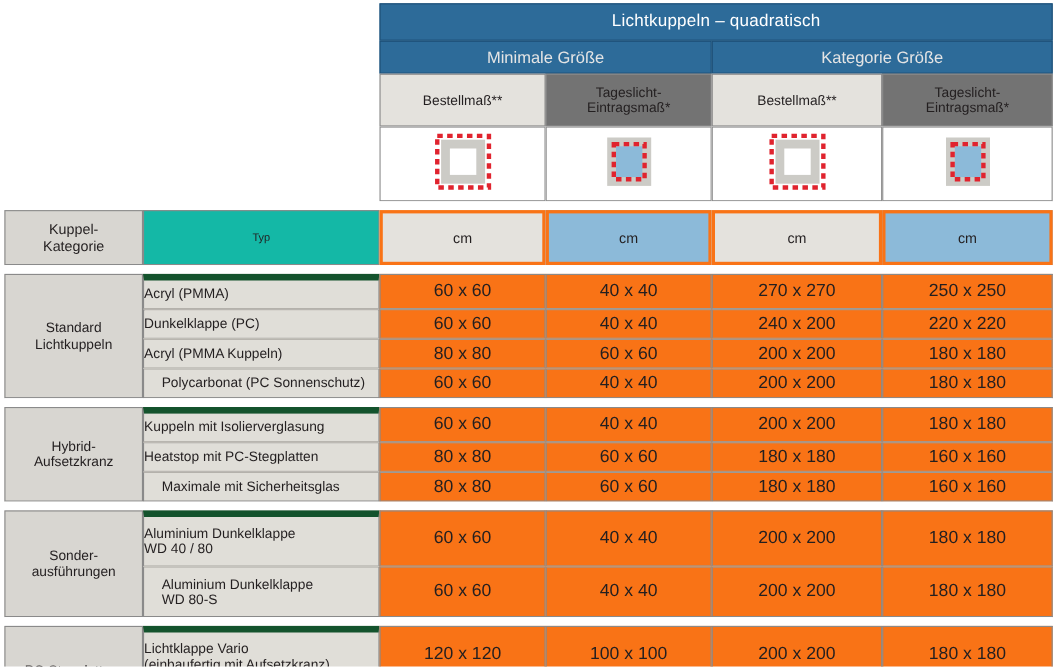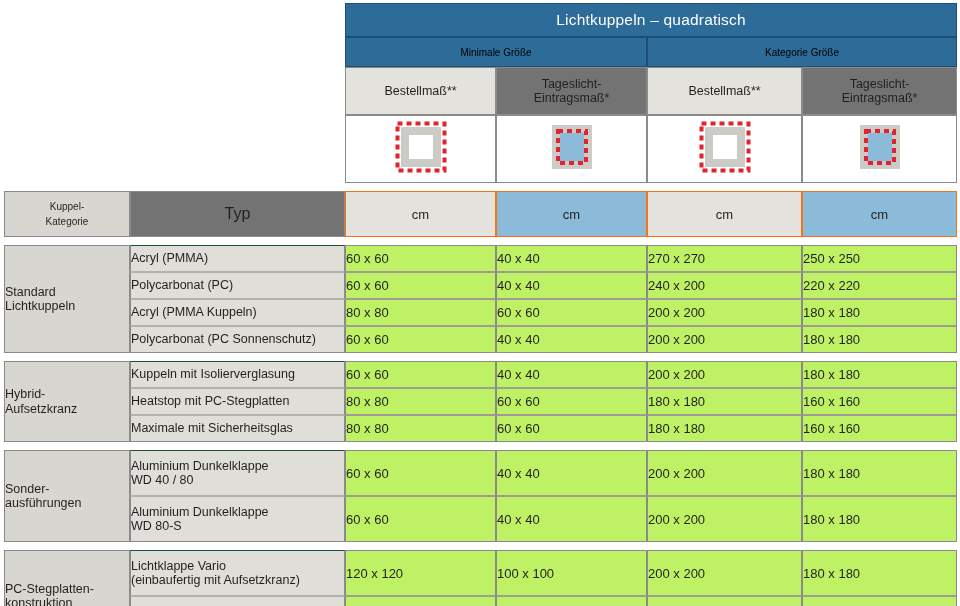--- a/index.html
+++ b/index.html
@@ -74,22 +74,22 @@
     color: #ffffff;
     font-size: 15.5px;
     font-weight: bold;
     text-align: center;
     height: 32px;
     border: 1px solid #1d4f76;
     letter-spacing: .2px;
   }
   .hdr-sub {
     background: #2d6b99;
-    color: #000000;
-    font-size: 10px;
+    color: #e5e5e5;
+    font-size: 15px;
     font-weight: bold;
     text-align: center;
     height: 28px;
     border: 1px solid #1d4f76;
   }
   .hdr-col {
     font-size: 12.5px;
     text-align: center;
     height: 46px;
     line-height: 14.5px;
@@ -111,74 +111,75 @@
     line-height: 0;
   }
 
   
   .void { background: #ffffff; border: none; }
 
   .unit-cell {
     height: 44px;
     font-size: 13px;
     text-align: center;
-    border: 1px solid #f97316;
+    border: 3px solid #f97316;
   }
   .kat-cell {
     height: 44px;
-    font-size: 10px;
+    font-size: 13px;
     font-weight: bold;
     text-align: center;
     line-height: 15px;
     white-space: pre-line;
     border: 1px solid #8a8a8a;
     background: #d8d6d1;
   }
   .typ-head {
     height: 44px;
-    font-size: 16px;
+    font-size: 10px;
     font-weight: bold;
     text-align: center;
     border: 1px solid #8a8a8a;
-    background: #737373;
+    background: #14b8a6;
   }
 
   
   .group-gap { height: 8px; background: #ffffff; }
 
   .cat-cell {
     background: #d8d6d1;
     border: 1px solid #8a8a8a;
     font-size: 12.5px;
-    text-align: left;
+    text-align: center;
     line-height: 14.5px;
     white-space: pre-line;
   }
   .typ-cell {
     background: #e0ded8;
     border-left: 1px solid #8a8a8a;
     border-right: 1px solid #8a8a8a;
     border-top: 1px solid #b4b1ab;
     border-bottom: 1px solid #b4b1ab;
     font-size: 12.5px;
     line-height: 14.5px;
     padding-left: 9px;
     white-space: pre-line;
     text-align: left;
   }
-  .typ-cell.first { border-top: 1px solid #14532d; }
-  .typ-cell.last  { border-bottom: 1px solid #8a8a8a; }
+  .typ-cell.first { border-top: 6px solid #14532d; }
+  .typ-cell.last  { border-bottom: 1px solid #8a8a8a; padding-left: 16px; }
 
   .val-cell {
-    background: #bef264;
+    background: #f97316;
     border-left: 1px solid #8a8a8a;
     border-right: 1px solid #8a8a8a;
     border-top: 1px solid #9e9b96;
     border-bottom: 1px solid #9e9b96;
-    font-size: 13px;
+    font-size: 16px;
+    text-align: center;
   }
   .val-cell.first { border-top: 1px solid #8a8a8a; }
   .val-cell.last  { border-bottom: 1px solid #8a8a8a; }
 
   .r1 { height: 25px; }
   .r2 { height: 44px; }
 </style>
 </head>
 <body>
 
@@ -300,21 +301,21 @@
       <tr>
         <td class="cat-cell" rowspan="4">Standard
 Lichtkuppeln</td>
         <td class="typ-cell first r1">Acryl (PMMA)</td>
         <td class="val-cell first r1">60 x 60</td>
         <td class="val-cell first r1">40 x 40</td>
         <td class="val-cell first r1">270 x 270</td>
         <td class="val-cell first r1">250 x 250</td>
       </tr>
       <tr>
-        <td class="typ-cell r1">Polycarbonat (PC)</td>
+        <td class="typ-cell r1">Dunkelklappe (PC)</td>
         <td class="val-cell r1">60 x 60</td>
         <td class="val-cell r1">40 x 40</td>
         <td class="val-cell r1">240 x 200</td>
         <td class="val-cell r1">220 x 220</td>
       </tr>
       <tr>
         <td class="typ-cell r1">Acryl (PMMA Kuppeln)</td>
         <td class="val-cell r1">80 x 80</td>
         <td class="val-cell r1">60 x 60</td>
         <td class="val-cell r1">200 x 200</td>

